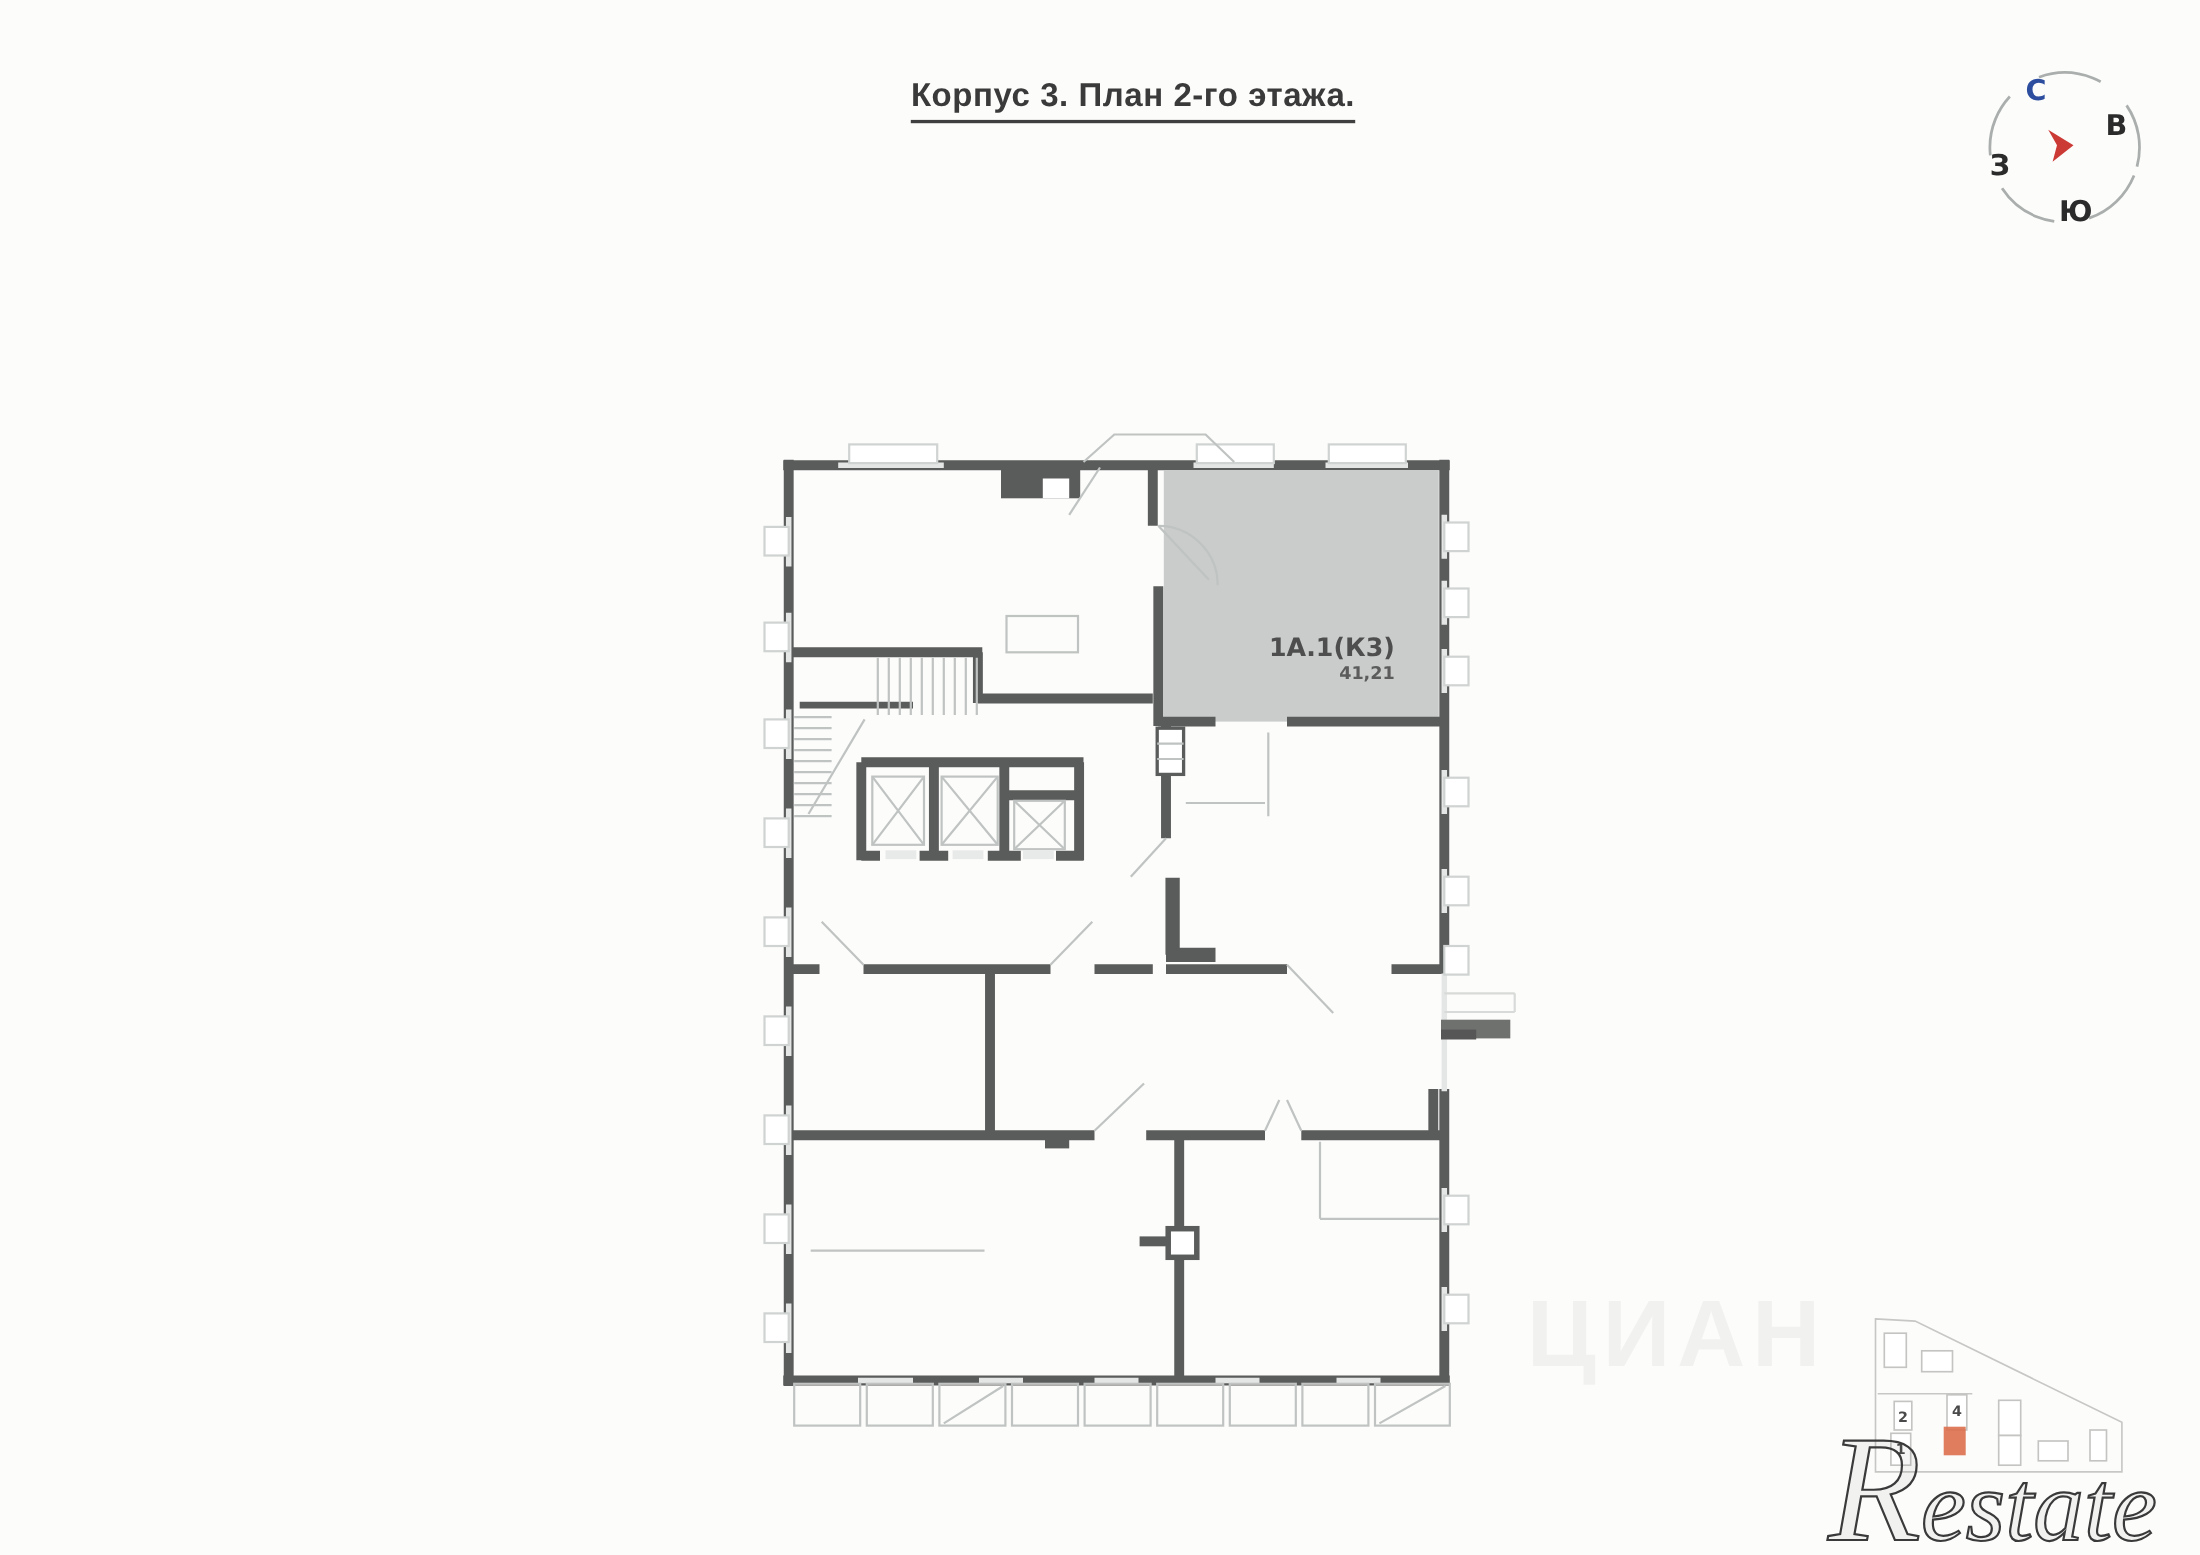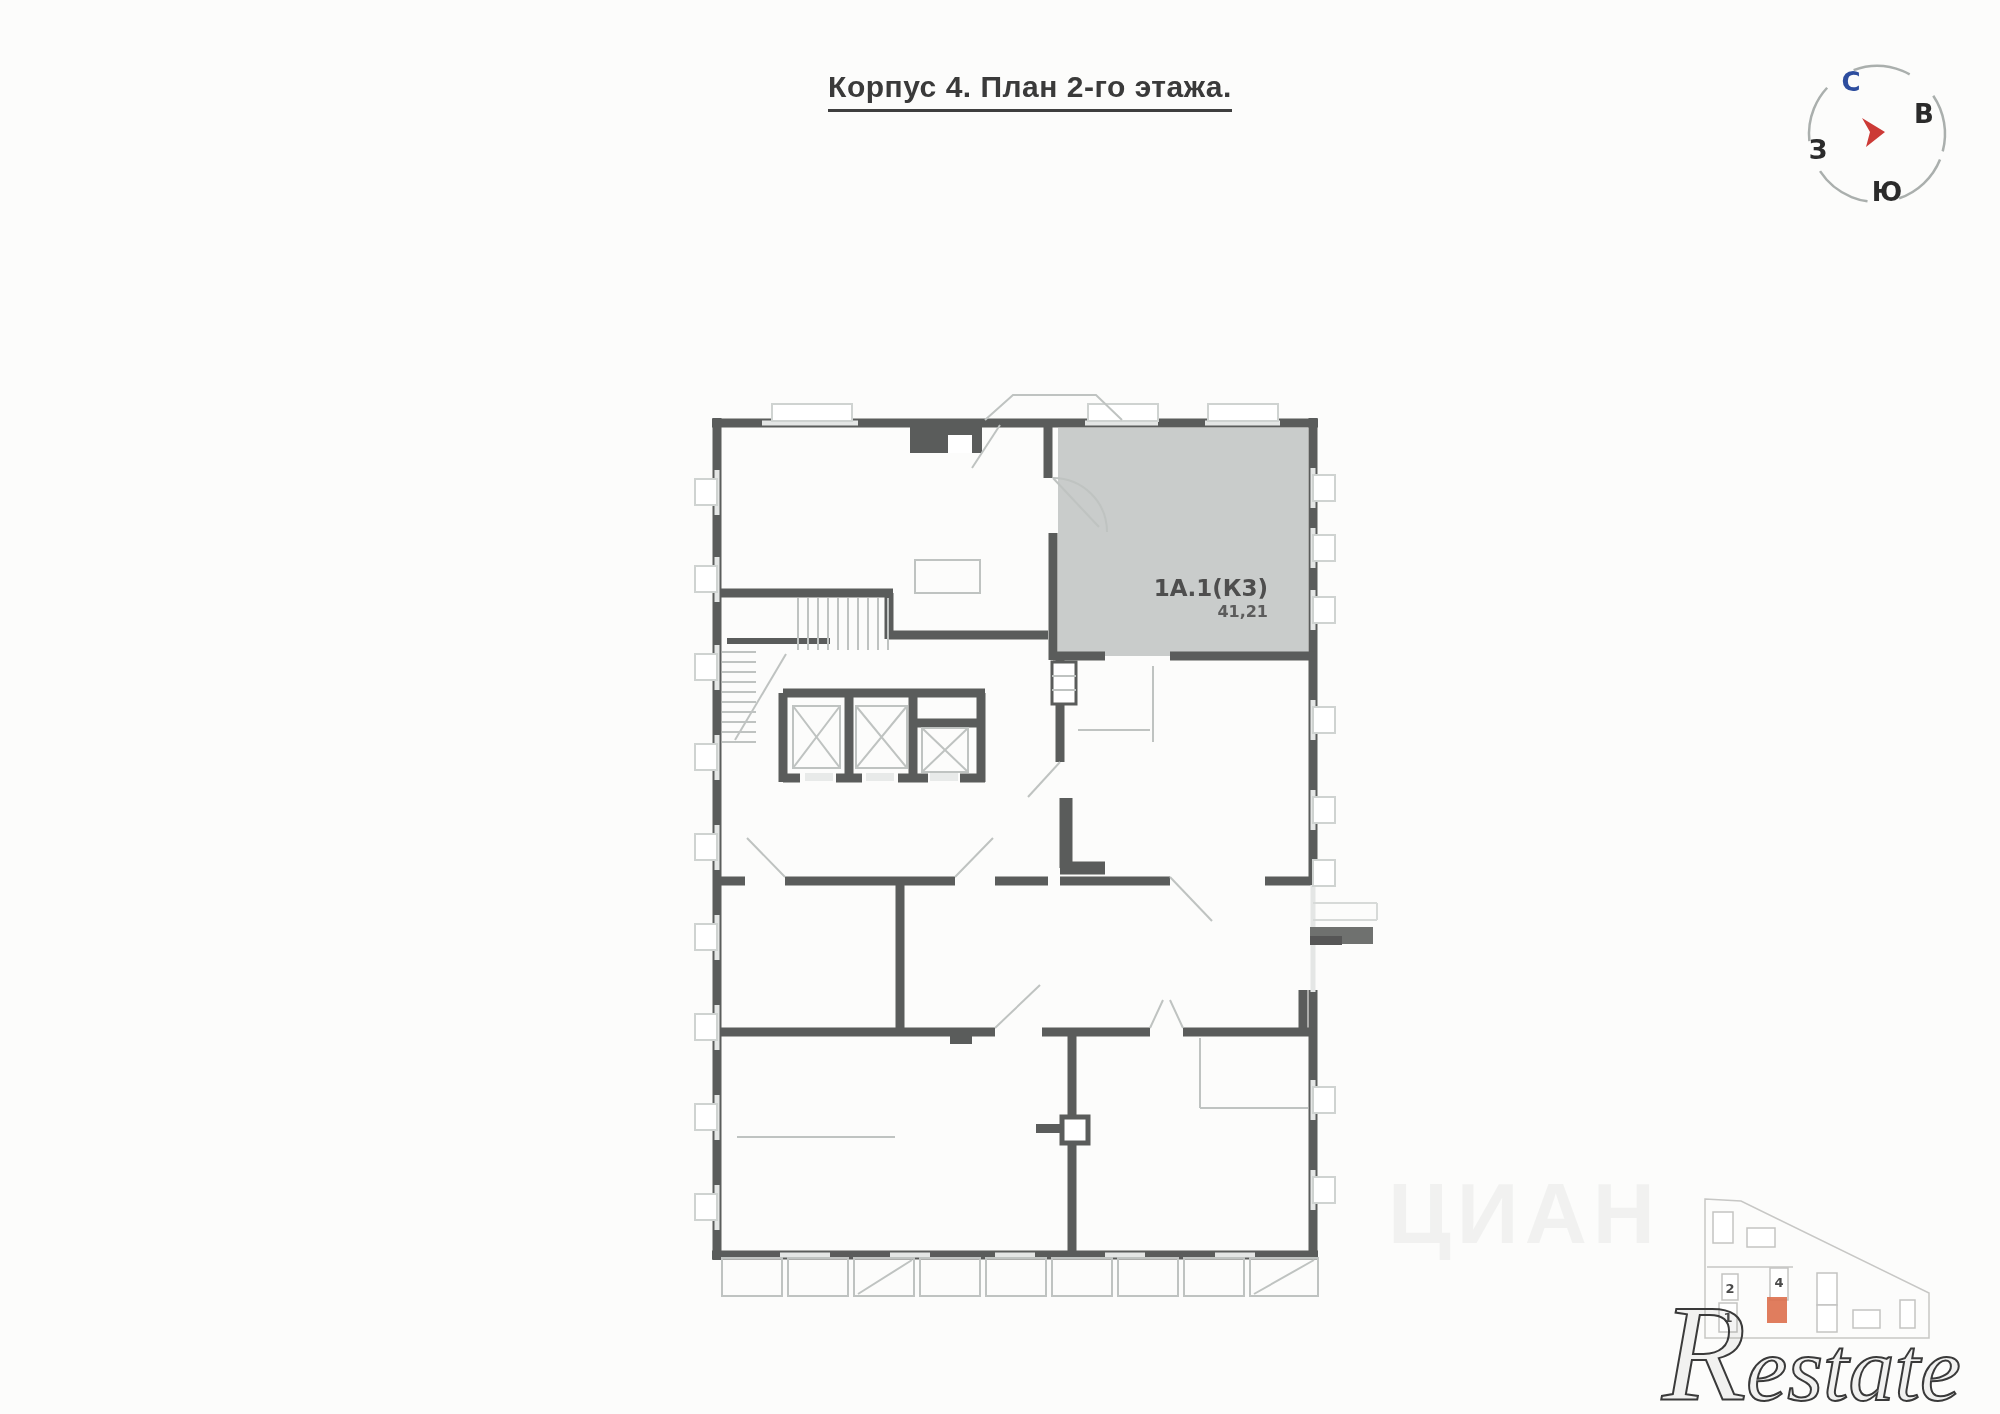--- a/index.html
+++ b/index.html
@@ -193,19 +193,19 @@
         <rect class="mmapb" x="1900" y="1300" width="15" height="28"></rect>
       </g>
       <rect x="1767" y="1297" width="20" height="26" fill="#dd6f4c" opacity="0.9"></rect>
       <text x="1730" y="1293" text-anchor="middle" font-size="13" font-weight="bold" fill="#4a4a4a">2</text>
       <text x="1779" y="1287" text-anchor="middle" font-size="13" font-weight="bold" fill="#4a4a4a">4</text>
       <text x="1728" y="1322" text-anchor="middle" font-size="13" font-weight="bold" fill="#4a4a4a">1</text>
     </g>
   </svg>
 
   <div id="page-title">
-    <span>Корпус 4. План 2-го этажа.</span>
+    <span>Корпус 3. План 2-го этажа.</span>
   </div>
 
   <div id="portal-watermark">ЦИАН</div>
   <div id="brand-watermark">Restate</div>
 
 </div>
 
 </body></html>

